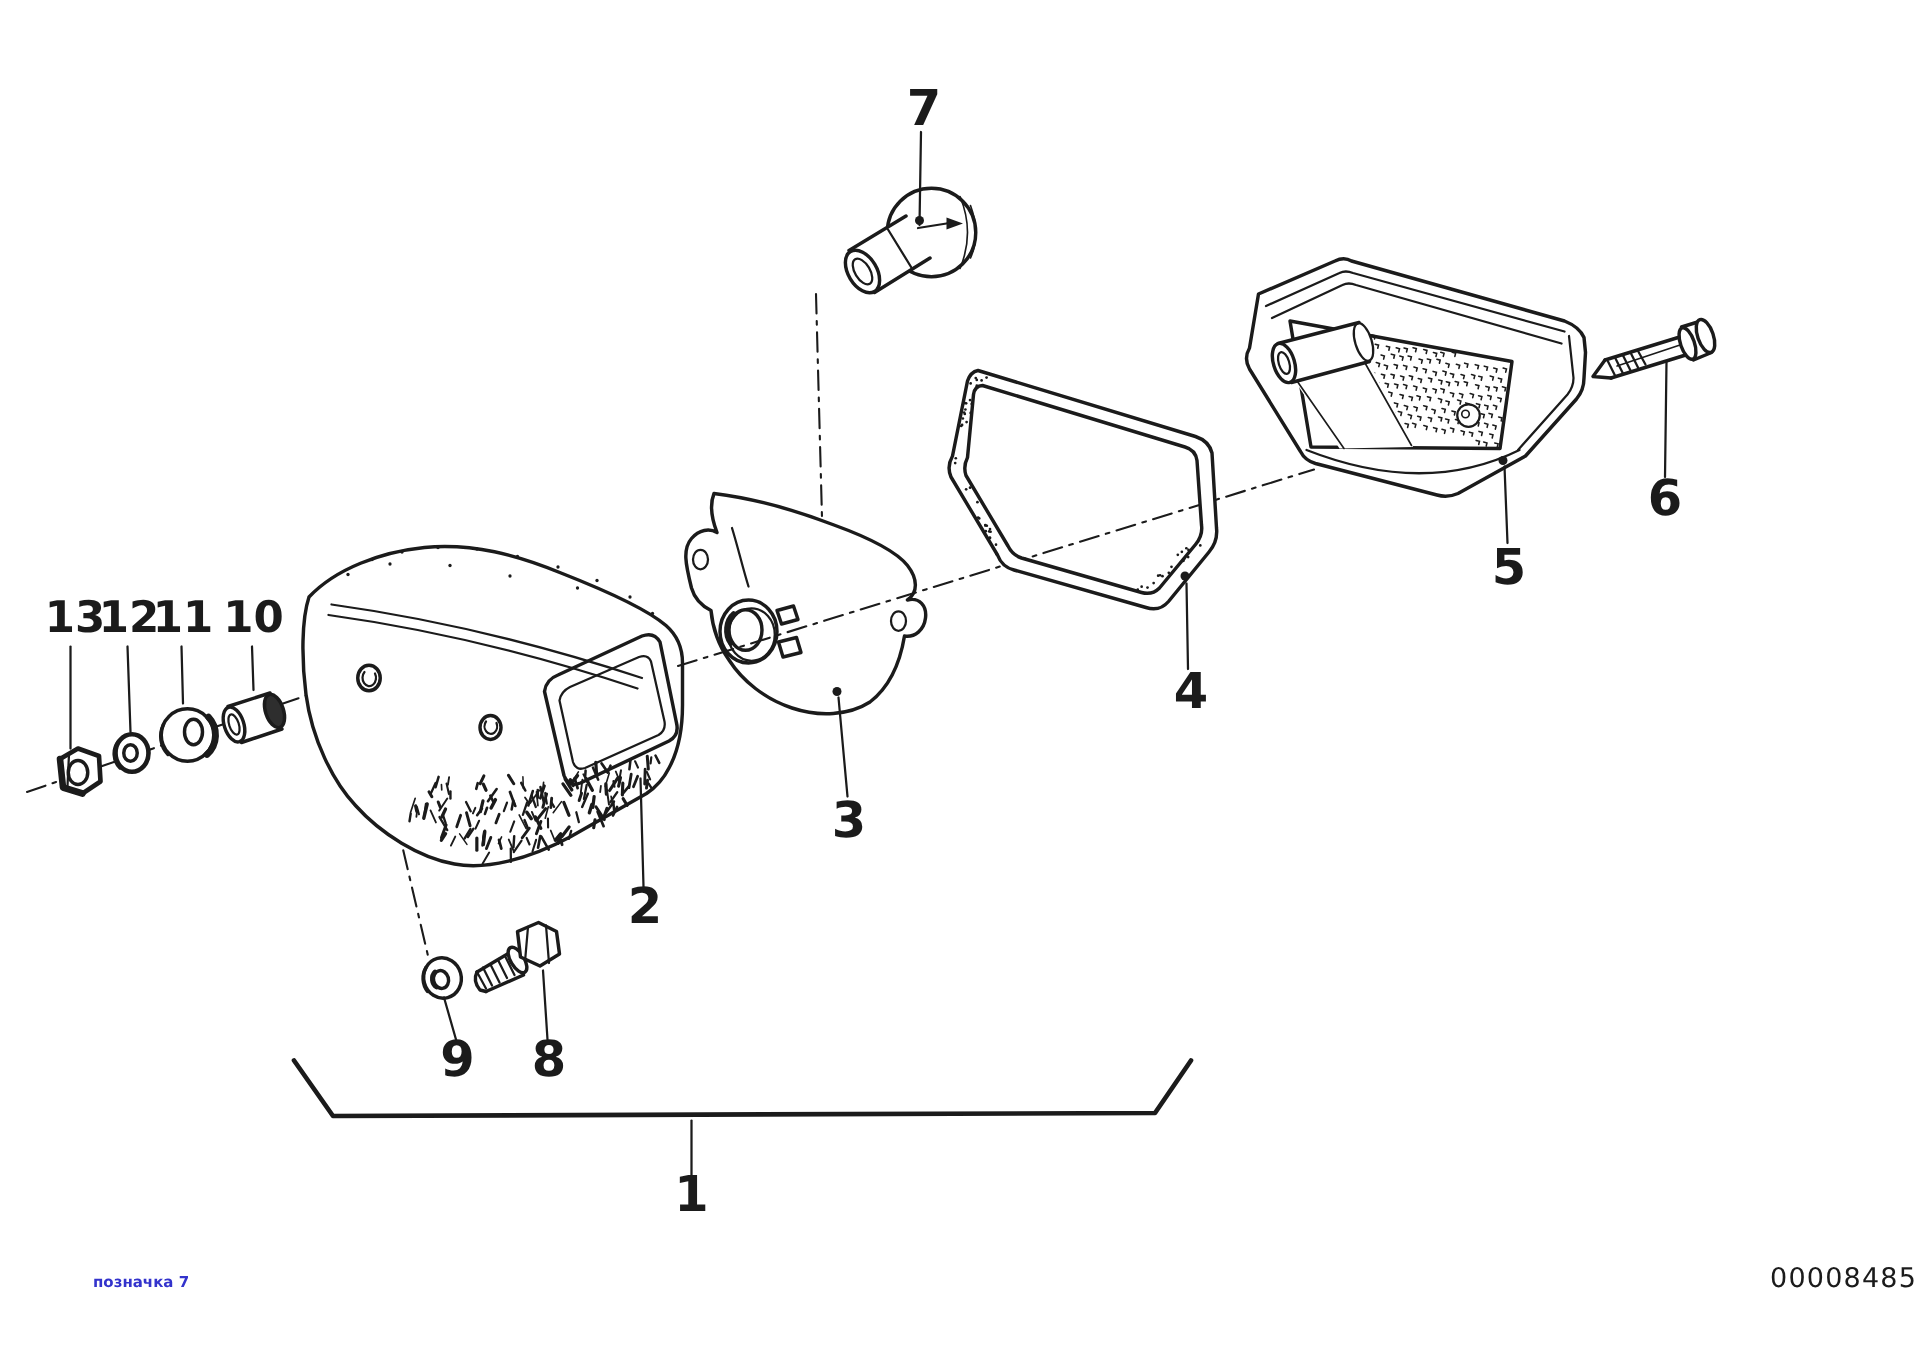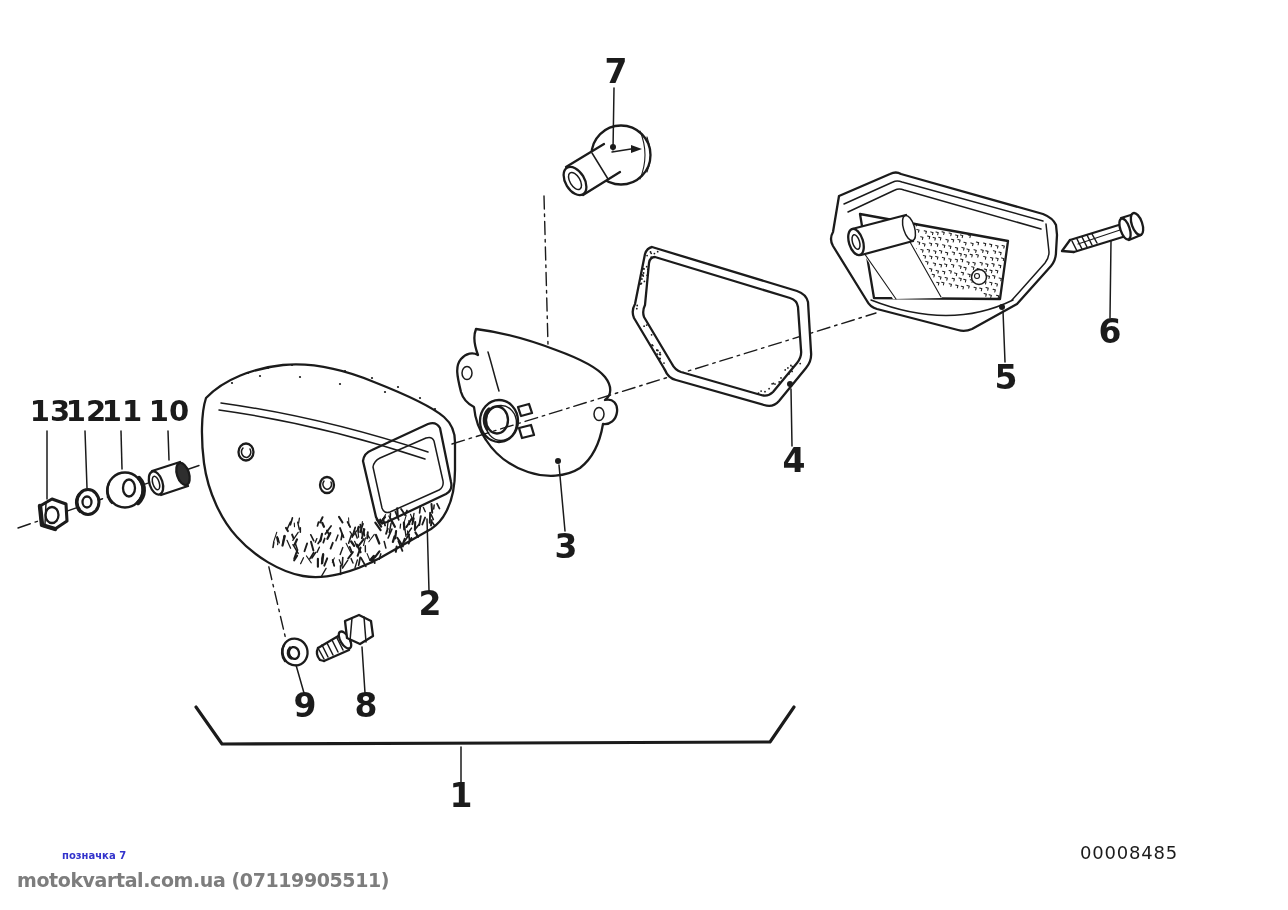--- a/index.html
+++ b/index.html
@@ -14,21 +14,21 @@
   .thin{stroke-width:1.5;}
   .vthin{stroke-width:1.1;}
   .heavy{stroke-width:3.1;}
   .xheavy{stroke-width:4.4;}
   .dash{stroke-width:1.4;stroke-dasharray:13 5 2.5 5;}
   .dotf{fill:var(--line);stroke:none;}
   .callout-text{fill:var(--line);stroke:none;font-weight:700;text-anchor:middle;
                 font-family:"DejaVu Sans","Liberation Sans",sans-serif;}
   .wm-note{position:absolute;left:62px;top:850px;color:var(--note);font-weight:700;font-size:10px;}
   .wm-site{position:absolute;left:17px;top:869px;color:var(--wm);font-weight:700;font-size:19px;letter-spacing:-0.4px;}
-  .doc-number{position:absolute;left:1080px;top:842px;color:var(--line);font-size:18px;letter-spacing:0.8px;}
+  .doc-number{position:absolute;left:1180px;top:842px;color:var(--line);font-size:18px;letter-spacing:0.8px;}
 </style>
 </head>
 <body>
 
 <div class="stage">
   <svg width="1288" height="910" viewBox="0 0 1288 910">
 
     <g>
       <path class="ink dash" d="M18,528 L238,452"></path>
       <path class="ink dash" d="M544,196 L548,345"></path>
@@ -573,15 +573,14 @@
         <text x="366" y="717" font-size="33" class="callout-text">8</text>
         <text x="305" y="717" font-size="33" class="callout-text">9</text>
         <text x="169" y="421" font-size="29" class="callout-text">10</text>
         <text x="122" y="421" font-size="29" class="callout-text">11</text>
         <text x="86" y="421" font-size="29" class="callout-text">12</text>
         <text x="50" y="421" font-size="29" class="callout-text">13</text>
       </g>
   </svg>
 
   <div class="wm-note">позначка 7</div>
-  <div class="wm-site">motokvartal.com.ua (07119905511)</div>
   <div class="doc-number">00008485</div>
 </div>
 
 </body></html>

